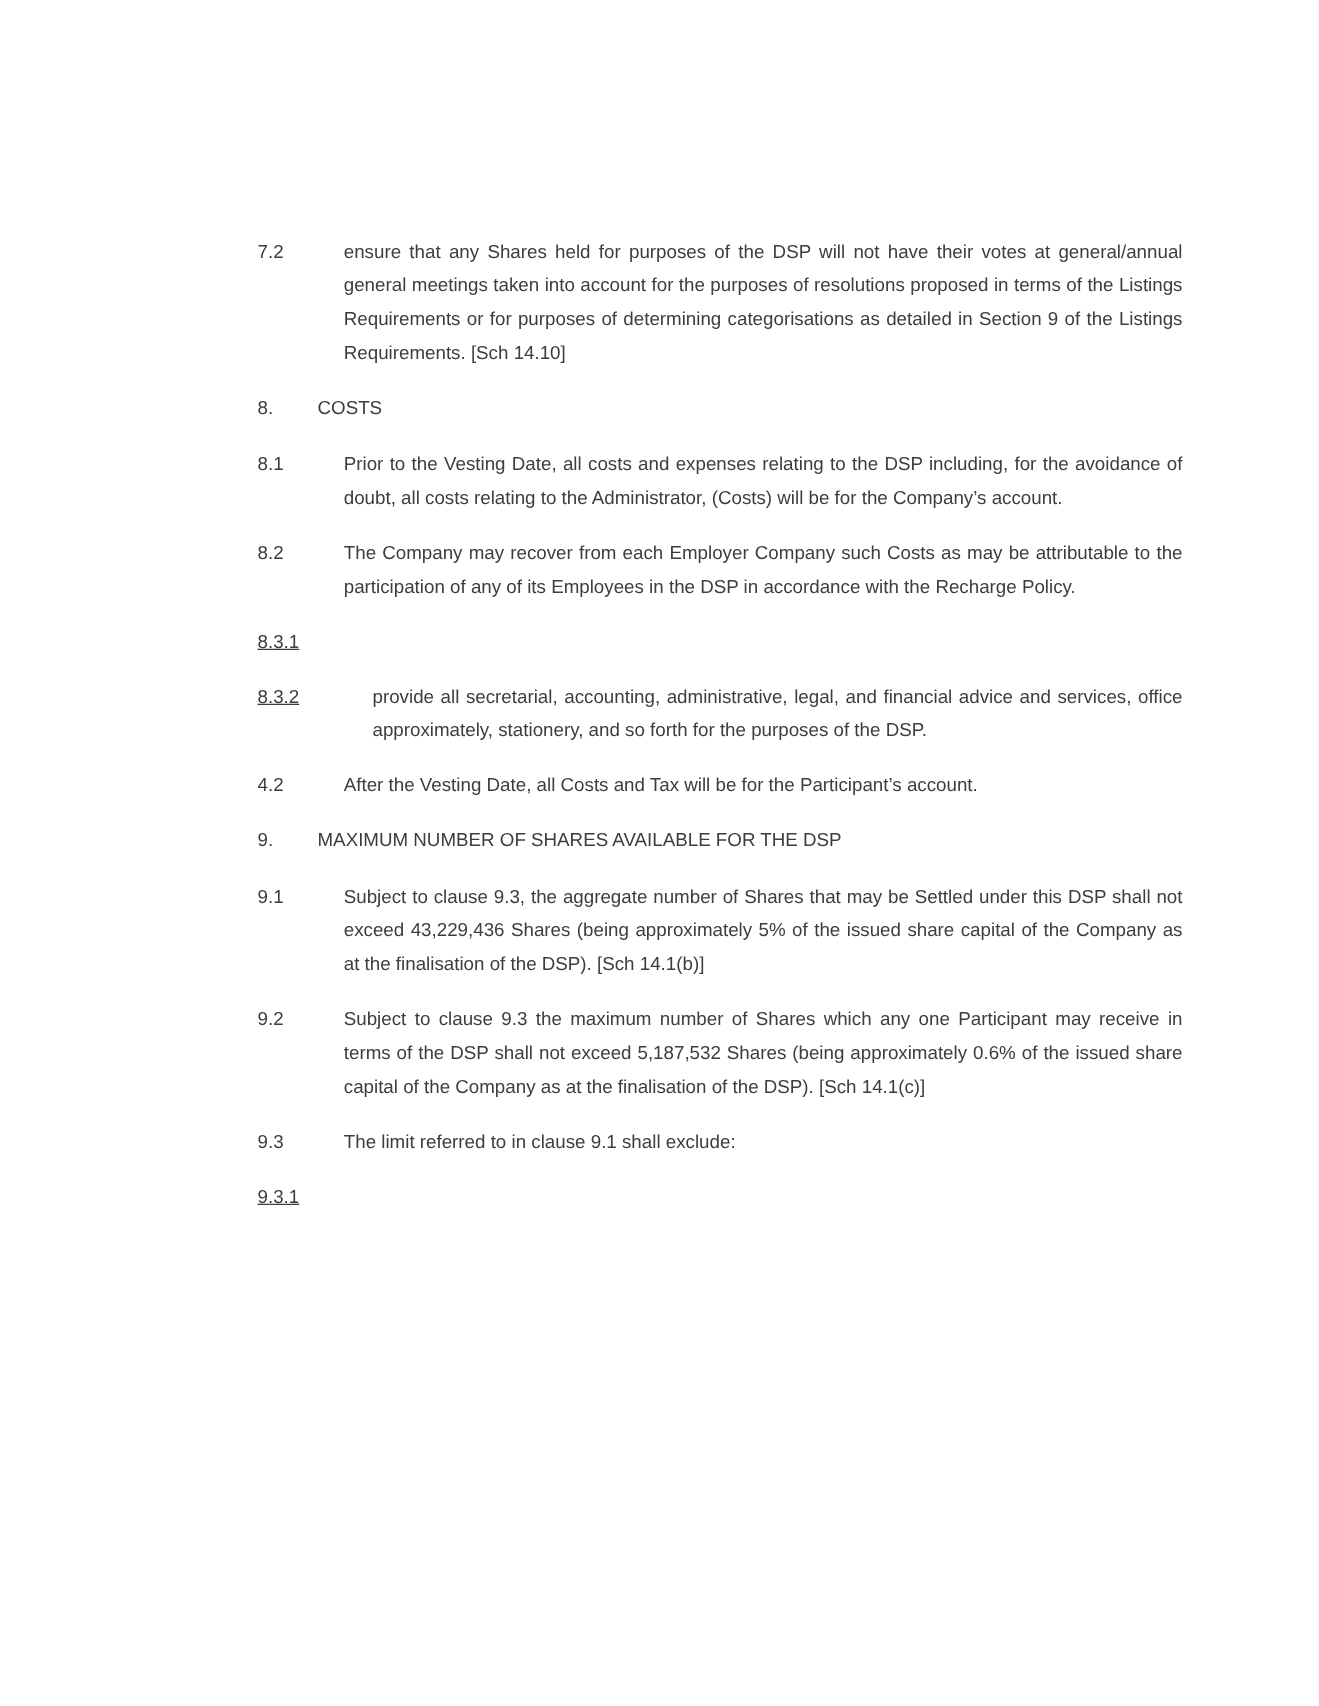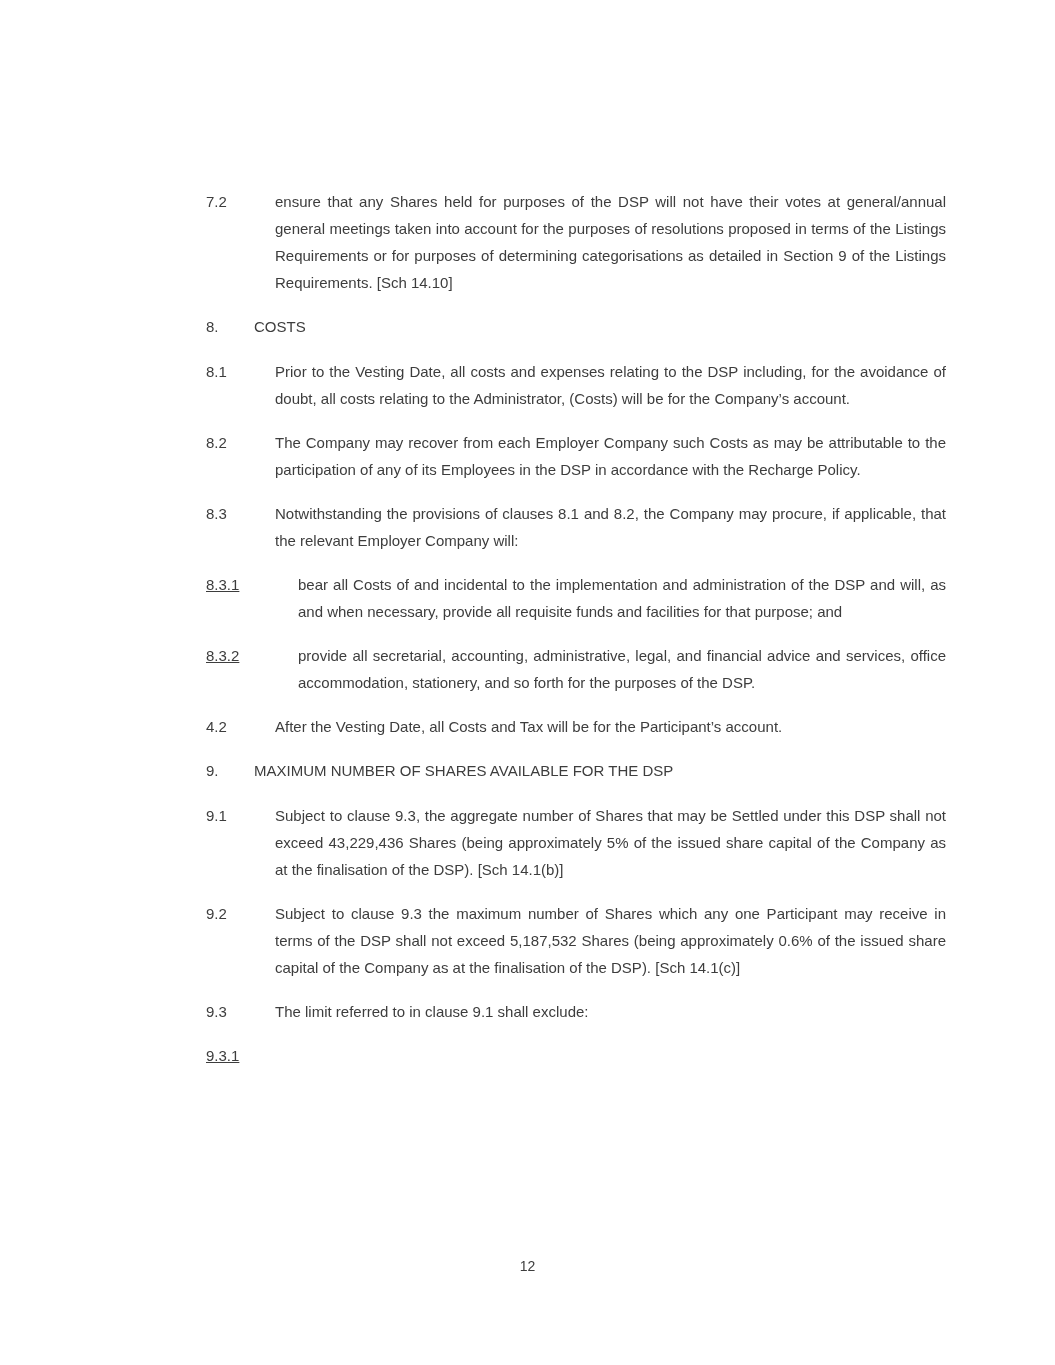--- a/index.html
+++ b/index.html
@@ -78,31 +78,26 @@
         <div class="text"><span class="b">COSTS</span></div>
       </div>
       <div class="para clause">
         <span class="num">8.1</span>
         <div class="text"><span>Prior to the Vesting Date, all costs and expenses relating to the DSP including, for the avoidance of doubt, all costs relating to the Administrator, (</span><span class="b">Costs</span><span>) will be for the Company’s account.</span></div>
       </div>
       <div class="para clause">
         <span class="num">8.2</span>
         <div class="text"><span>The Company may recover from each Employer Company such Costs as may be attributable to the participation of any of its Employees in the DSP in accordance with the Recharge Policy.</span></div>
       </div>
-      <div class="para clause">
-        <span class="num">8.3</span>
-        <div class="text"><span>Notwithstanding the provisions of clauses 8.1 and 8.2, the Company may procure, if applicable, that the relevant Employer Company will:</span></div>
-      </div>
       <div class="para subclause">
         <span class="num">8.3.1</span>
-        <div class="text"><span>bear all Costs of and incidental to the implementation and administration of the DSP and will, as and when necessary, provide all requisite funds and facilities for that purpose; and</span></div>
       </div>
       <div class="para subclause">
         <span class="num">8.3.2</span>
-        <div class="text"><span>provide all secretarial, accounting, administrative, legal, and financial advice and services, office accommodation, stationery, and so forth for the purposes of the DSP.</span></div>
+        <div class="text"><span>provide all secretarial, accounting, administrative, legal, and financial advice and services, office approximately, stationery, and so forth for the purposes of the DSP.</span></div>
       </div>
       <div class="para clause">
         <span class="num">4.2</span>
         <div class="text"><span>After the Vesting Date, all Costs and Tax will be for the Participant’s account.</span></div>
       </div>
       <div class="para heading">
         <span class="num">9.</span>
         <div class="text"><span class="b">MAXIMUM NUMBER OF SHARES AVAILABLE FOR THE DSP</span></div>
       </div>
       <div class="para clause">
@@ -114,16 +109,13 @@
         <div class="text"><span>Subject to clause 9.3 the maximum number of Shares which any one Participant may receive in terms of the DSP shall not exceed 5,187,532 Shares (being approximately 0.6% of the issued share capital of the Company as at the finalisation of the DSP). </span><span class="b">[Sch 14.1(c)]</span></div>
       </div>
       <div class="para clause">
         <span class="num">9.3</span>
         <div class="text"><span>The limit referred to in clause 9.1 shall exclude:</span></div>
       </div>
       <div class="para subclause">
         <span class="num">9.3.1</span>
       </div>
     </div>
-  <div class="footer">
-    <span>12</span>
-  </div>
 </div>
 
 </body></html>

